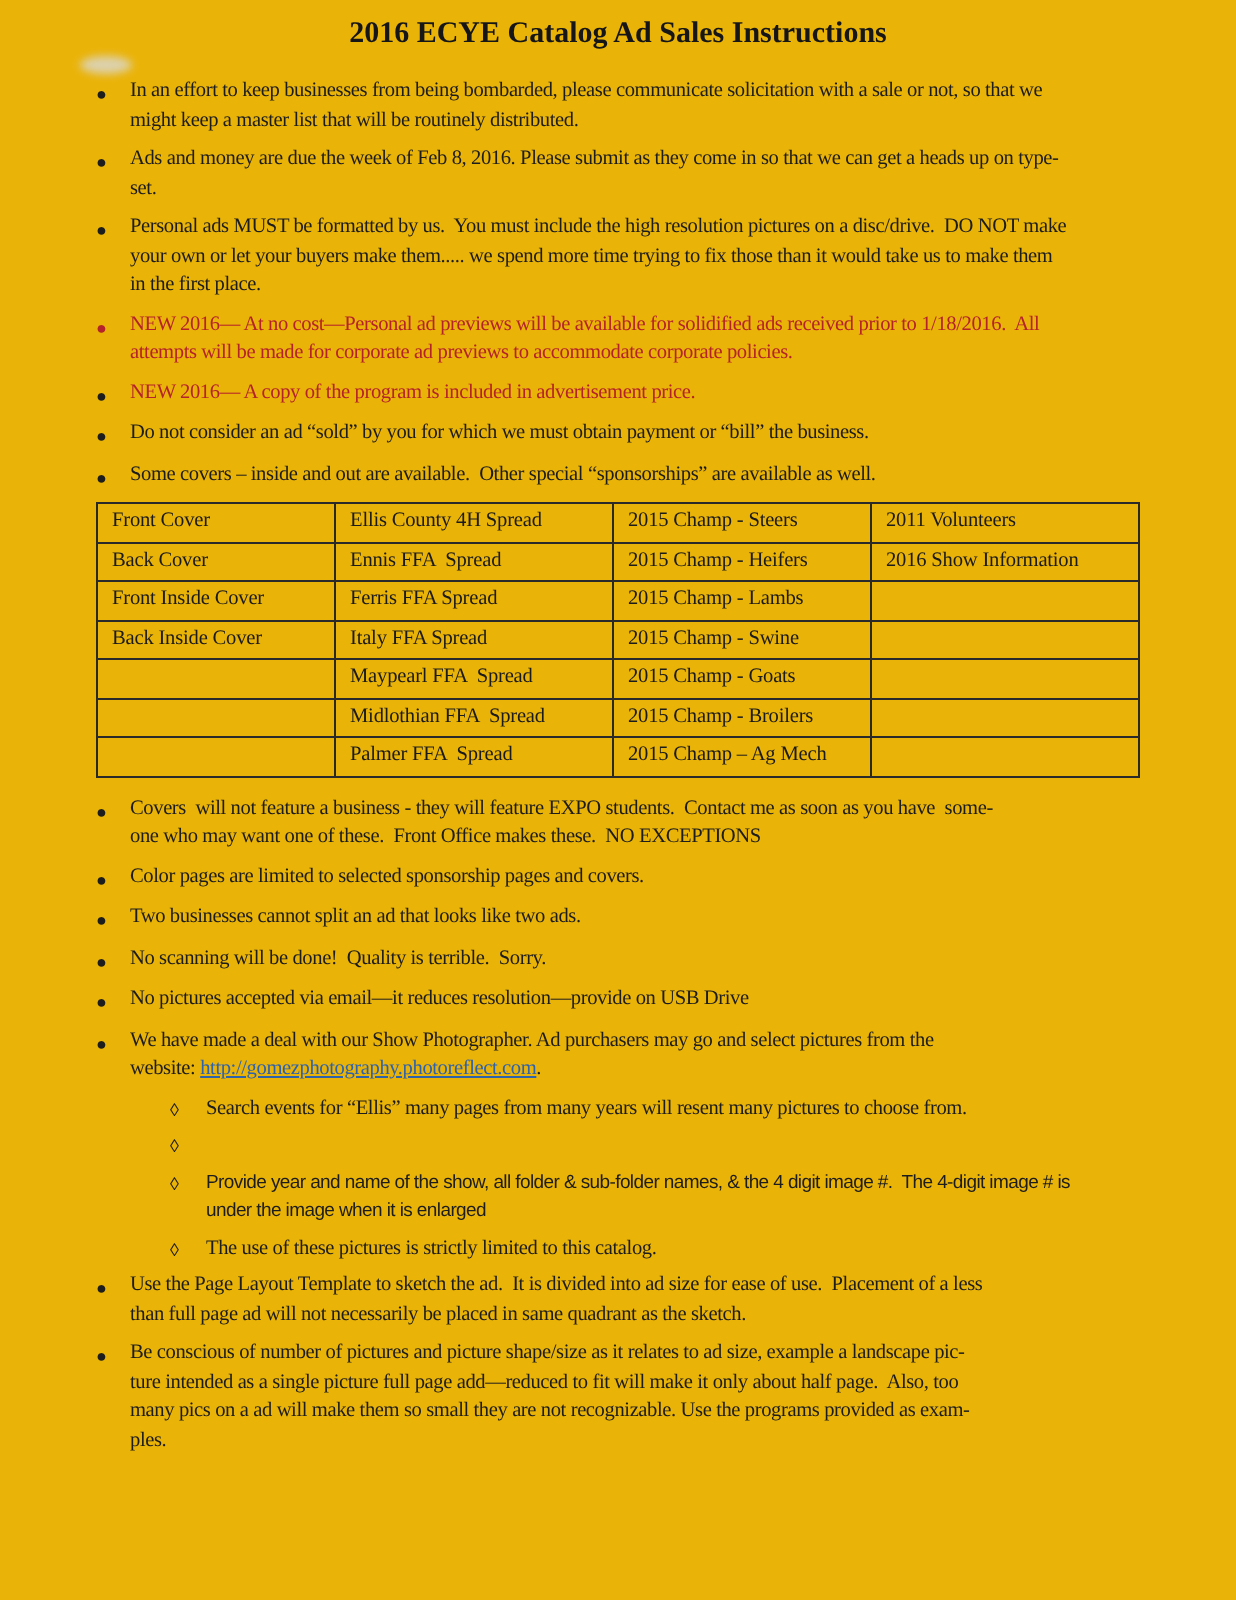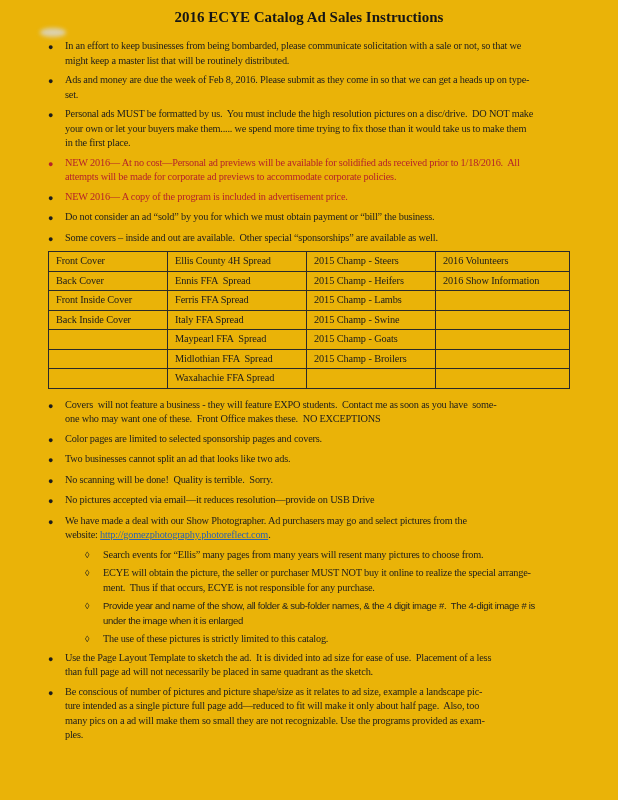--- a/index.html
+++ b/index.html
@@ -92,21 +92,21 @@
         <span class="m">●</span>
         <div class="t">Some covers – inside and out are available.  Other special “sponsorships” are available as well.</div>
       </div>
 
     <table class="covers-table">
       <tbody>
         <tr>
           <td class="c1">Front Cover</td>
           <td class="c2">Ellis County 4H Spread</td>
           <td class="c3">2015 Champ - Steers</td>
-          <td class="c4">2016 Volunteers</td>
+          <td class="c4">2011 Volunteers</td>
         </tr>
         <tr>
           <td class="c1">Back Cover</td>
           <td class="c2">Ennis FFA  Spread</td>
           <td class="c3">2015 Champ - Heifers</td>
           <td class="c4">2016 Show Information</td>
         </tr>
         <tr>
           <td class="c1">Front Inside Cover</td>
           <td class="c2">Ferris FFA Spread</td>
@@ -126,22 +126,22 @@
           <td class="c4"></td>
         </tr>
         <tr>
           <td class="c1"></td>
           <td class="c2">Midlothian FFA  Spread</td>
           <td class="c3">2015 Champ - Broilers</td>
           <td class="c4"></td>
         </tr>
         <tr>
           <td class="c1"></td>
-          <td class="c2">Waxahachie FFA Spread</td>
-          <td class="c3"></td>
+          <td class="c2">Palmer FFA  Spread</td>
+          <td class="c3">2015 Champ – Ag Mech</td>
           <td class="c4"></td>
         </tr>
       </tbody>
     </table>
 
     <div class="b">
         <span class="m">●</span>
         <div class="t">Covers  will not feature a business - they will feature EXPO students.  Contact me as soon as you have  some-
 one who may want one of these.  Front Office makes these.  NO EXCEPTIONS</div>
       </div>
@@ -167,22 +167,20 @@
       <div class="t wsnormal"><span>We have made a deal with our Show Photographer.  Ad purchasers may go and select pictures from the</span><br><span>website: </span><a class="doclink" href="#">http://gomezphotography.photoreflect.com</a><span>.</span></div>
     </div>
 
     <div class="subs">
       <div class="b sub">
           <span class="m">◊</span>
           <div class="t">Search events for “Ellis” many pages from many years will resent many pictures to choose from.</div>
         </div>
       <div class="b sub">
           <span class="m">◊</span>
-          <div class="t">ECYE will obtain the picture, the seller or purchaser MUST NOT buy it online to realize the special arrange-
-ment.  Thus if that occurs, ECYE is not responsible for any purchase.</div>
         </div>
       <div class="b sub sans">
           <span class="m">◊</span>
           <div class="t">Provide year and name of the show, all folder &amp; sub-folder names, &amp; the 4 digit image #.  The 4-digit image # is
 under the image when it is enlarged</div>
         </div>
       <div class="b sub">
           <span class="m">◊</span>
           <div class="t">The use of these pictures is strictly limited to this catalog.</div>
         </div>

